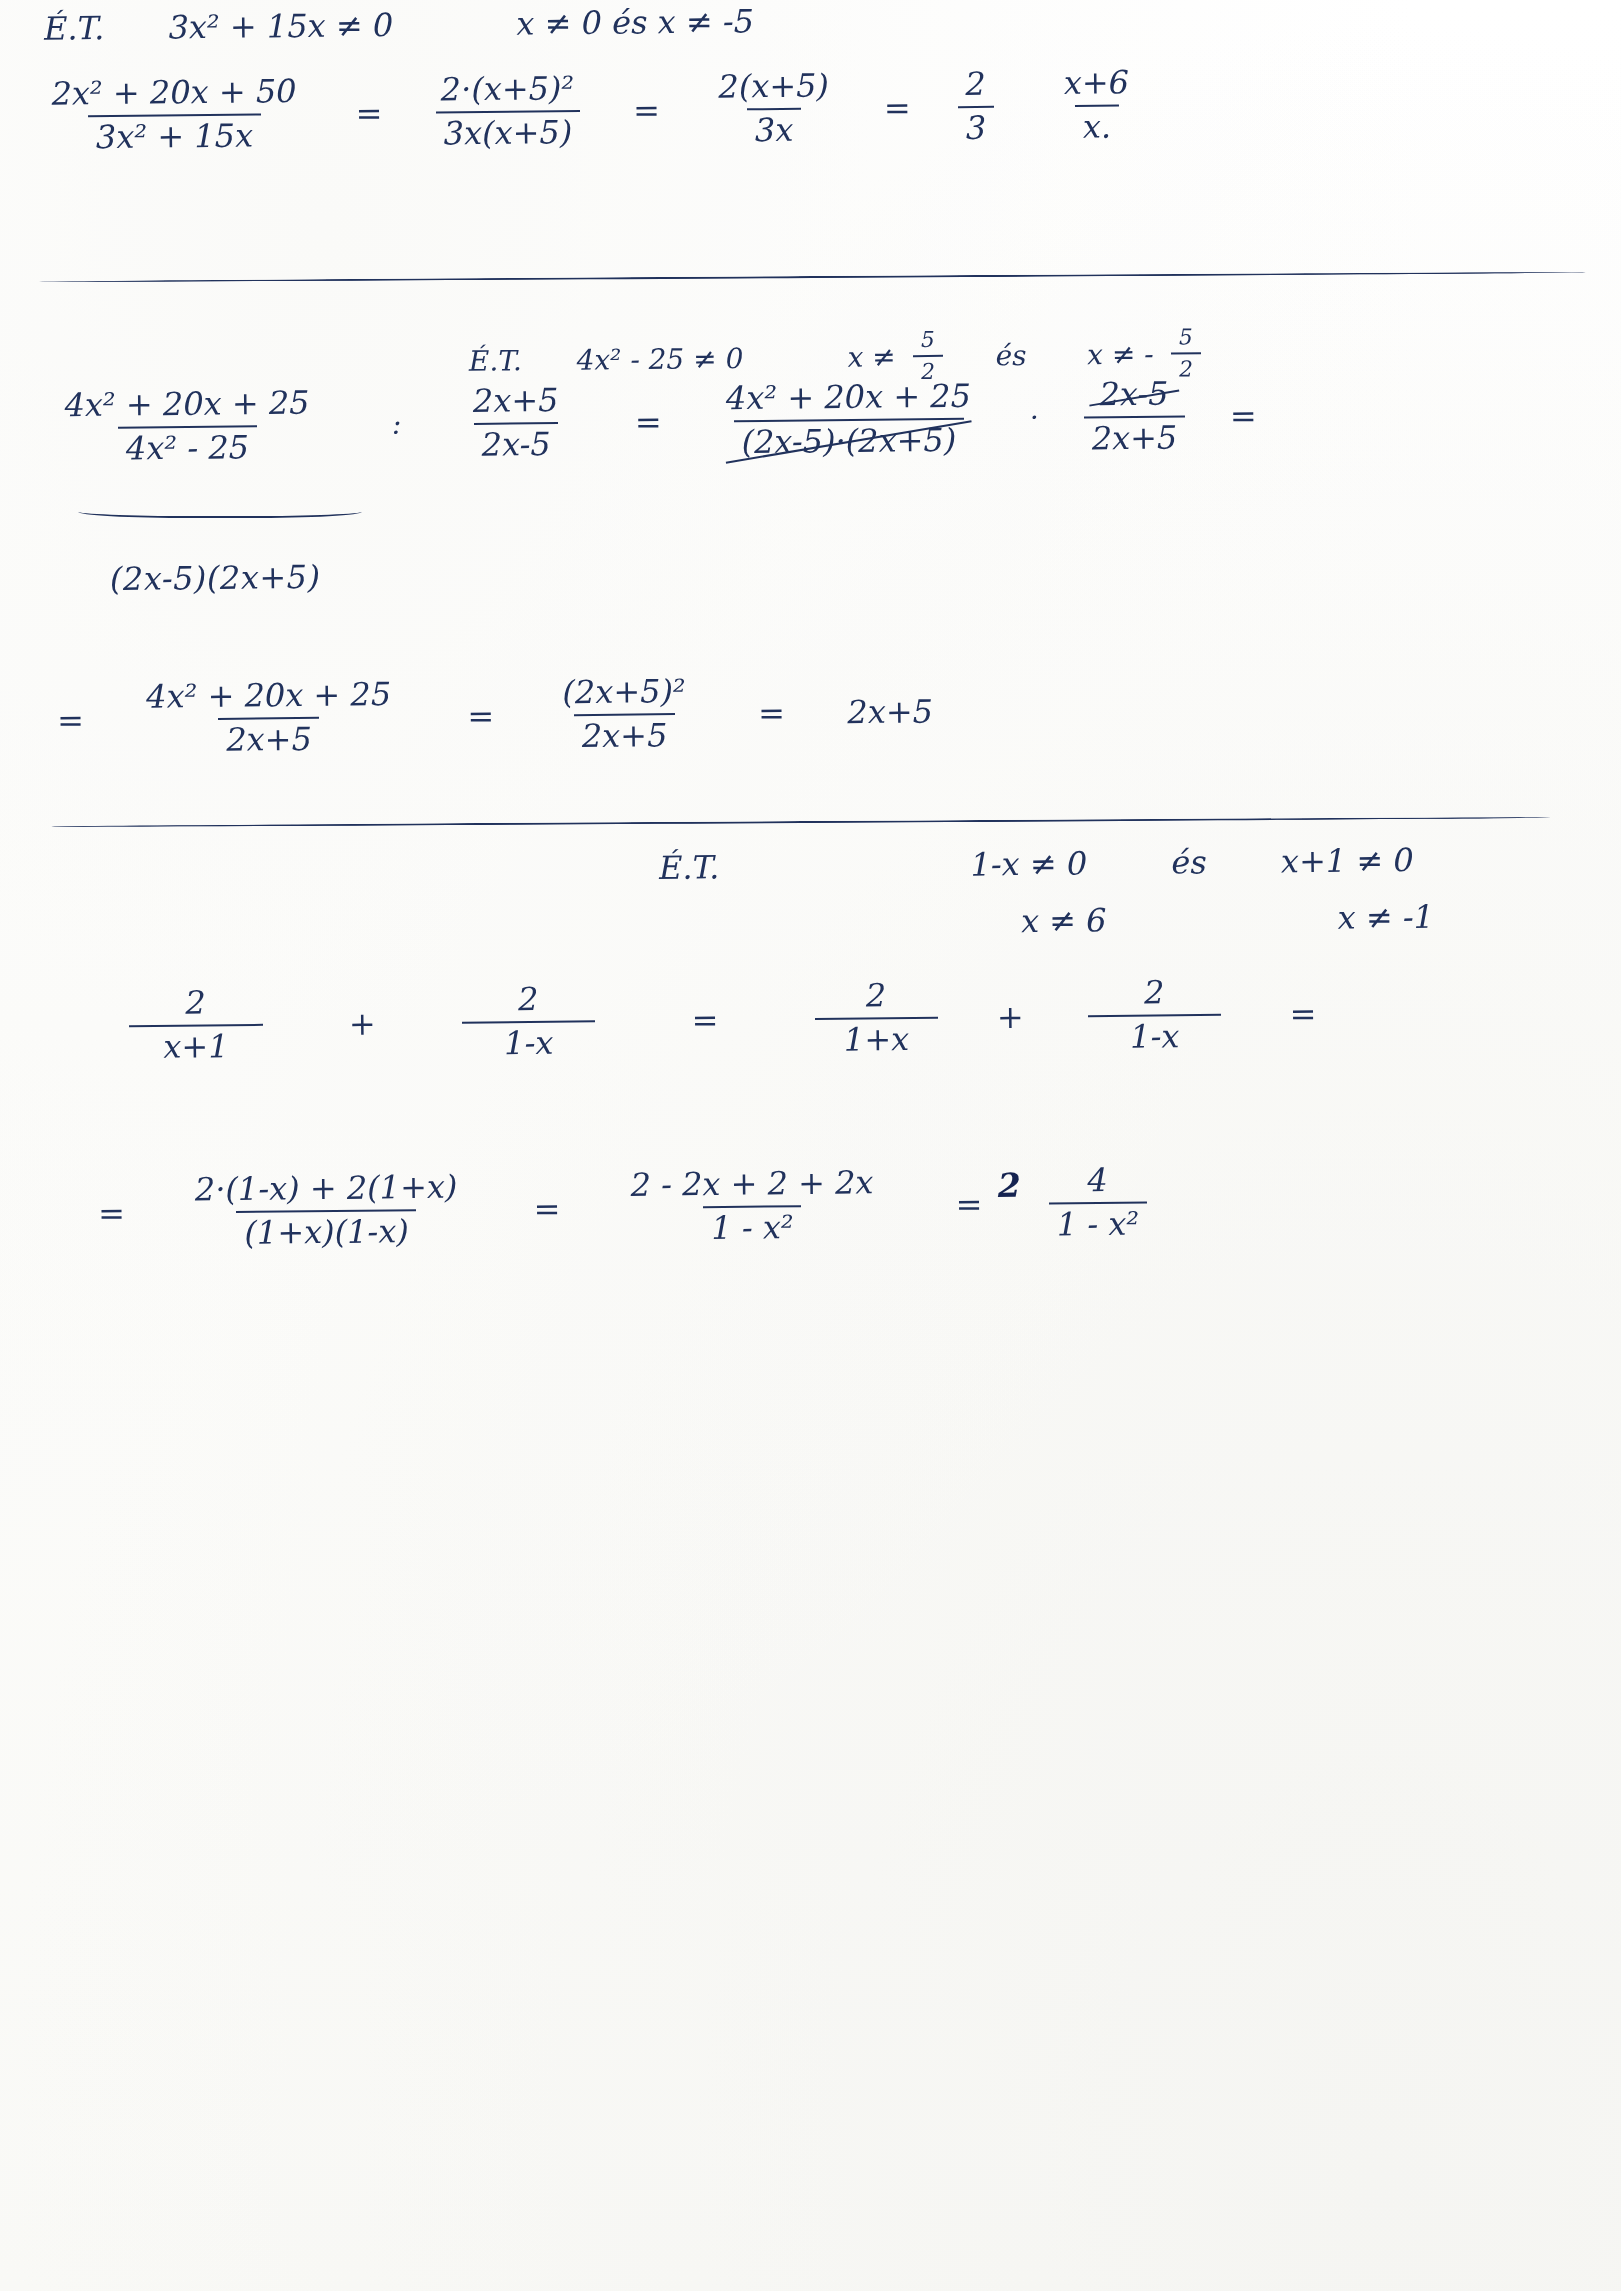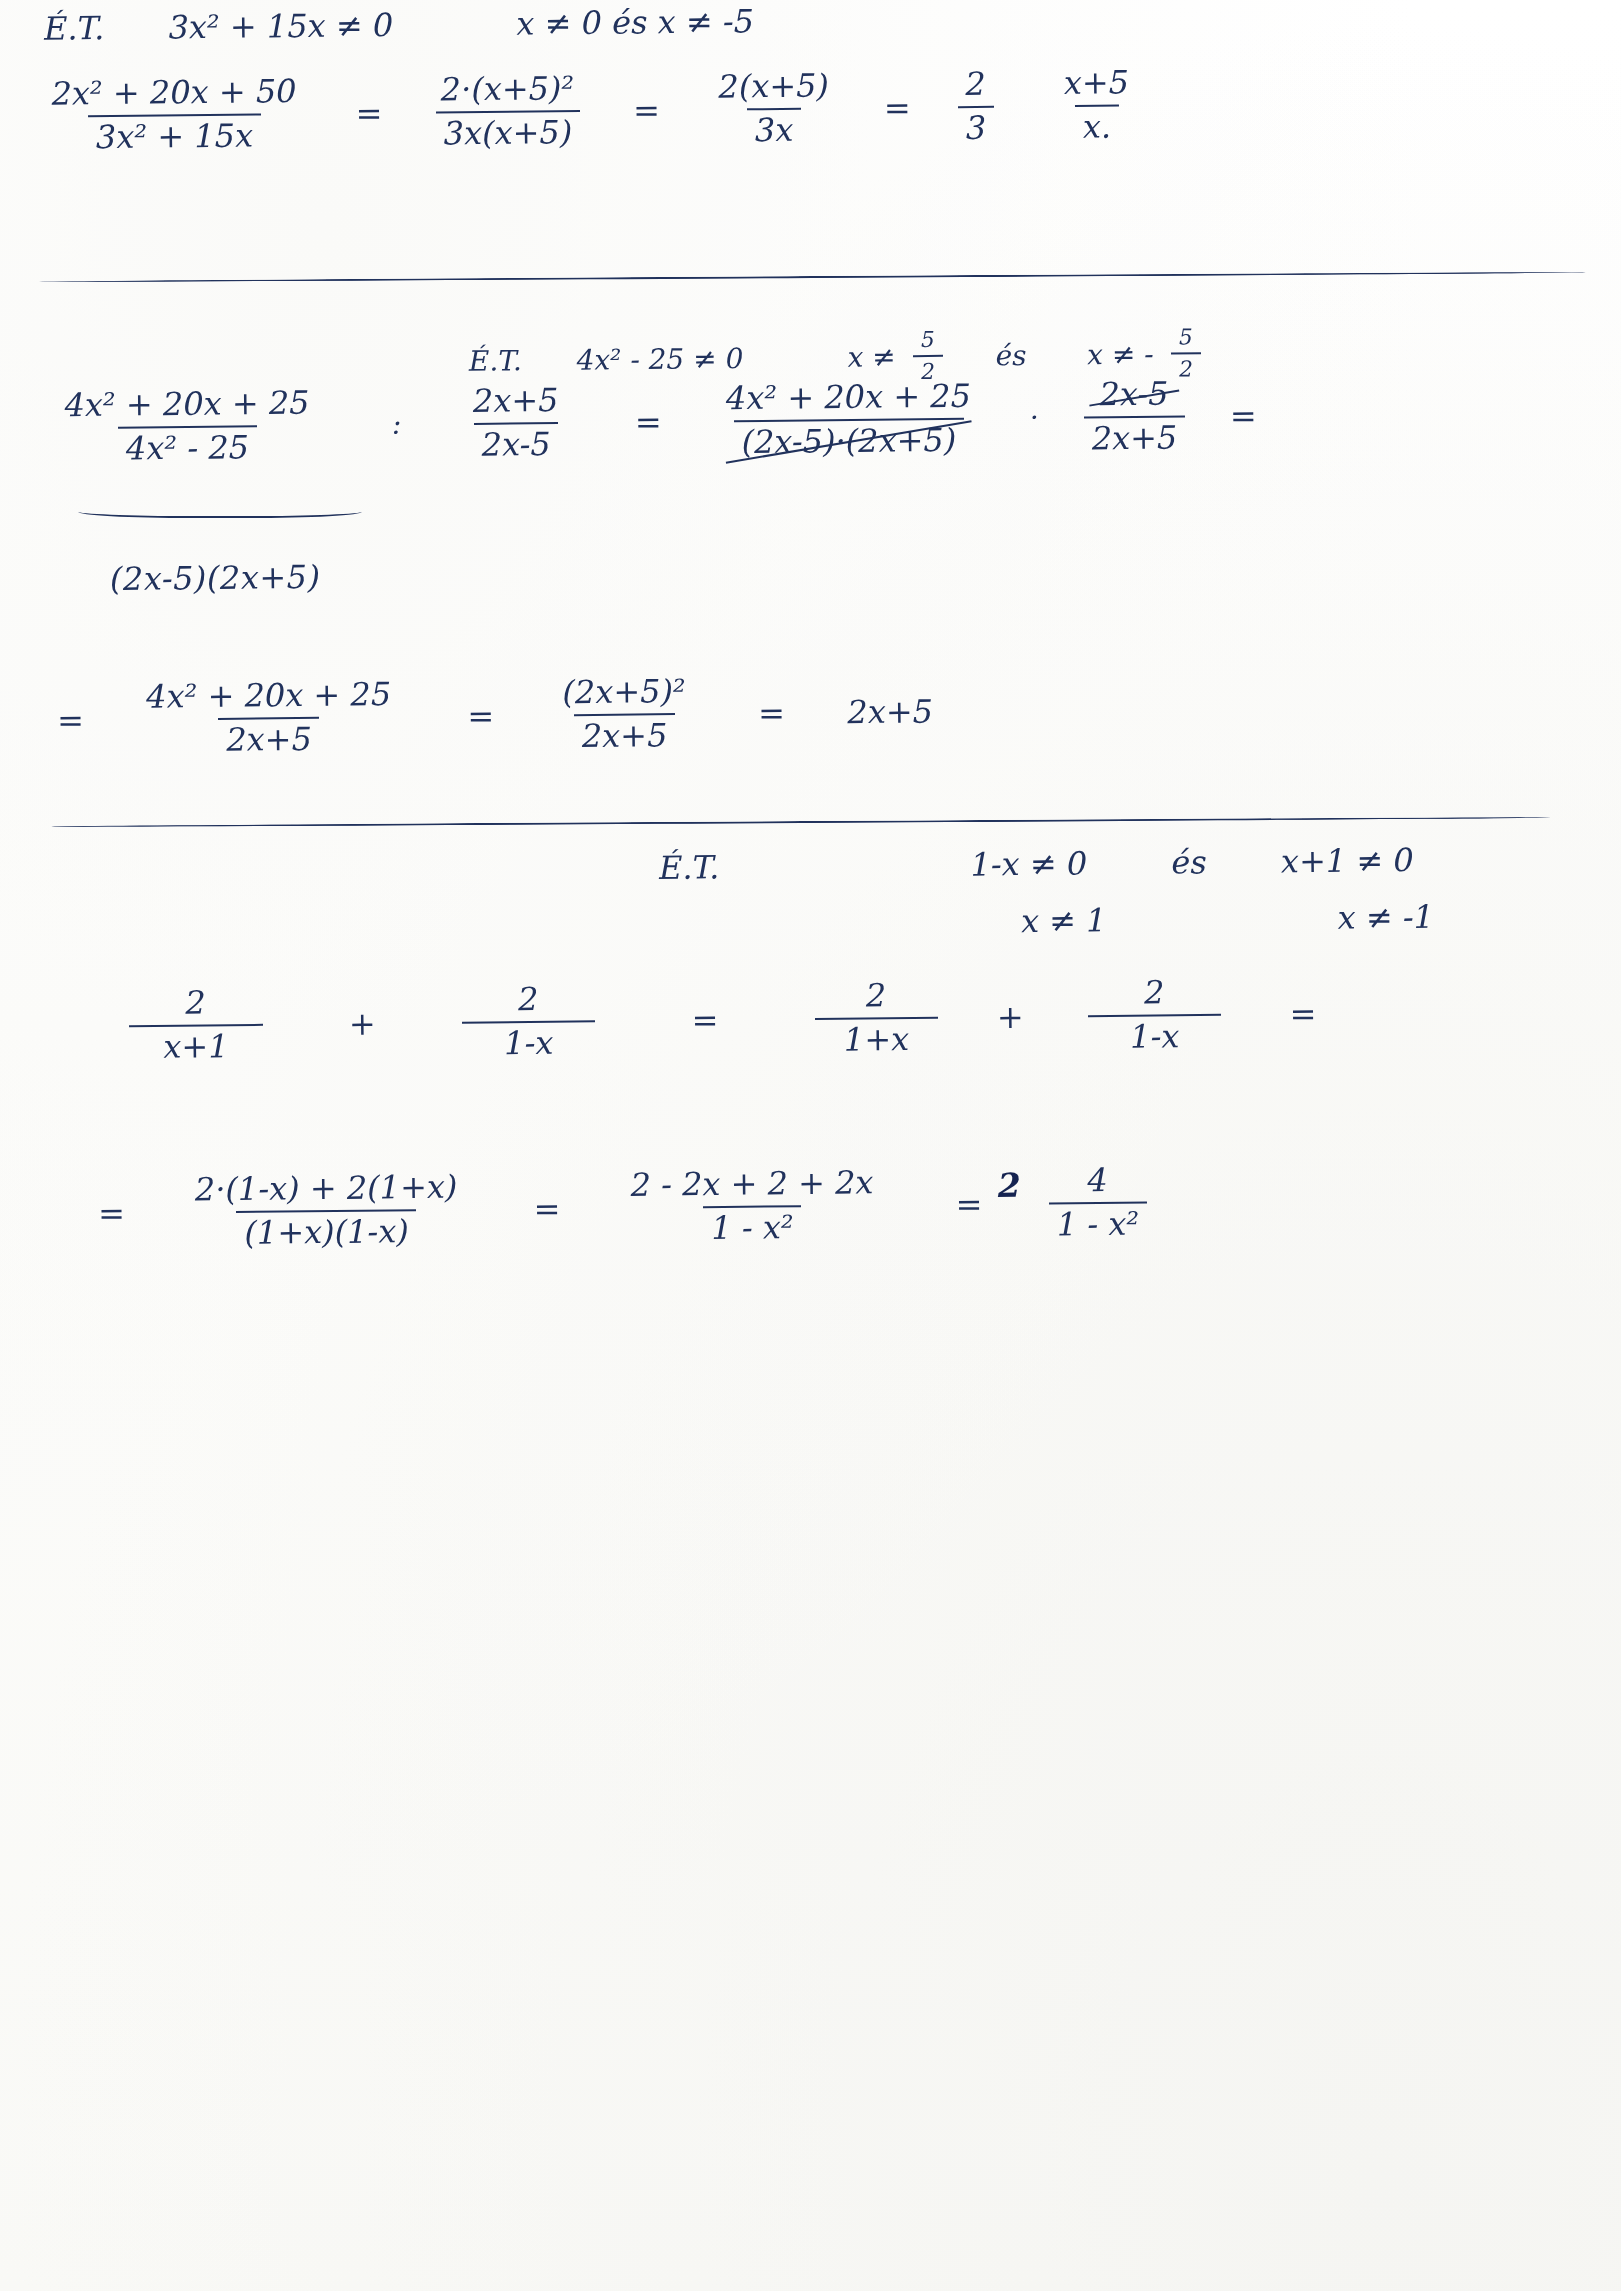--- a/index.html
+++ b/index.html
@@ -135,21 +135,21 @@
     </span>
     <span style="width:11.8px;"></span>
     <span>=</span>
     <span style="width:11.8px;"></span>
     <span class="frac">
       <span class="num">2</span>
       <span class="den">3</span>
     </span>
     <span style="width:27.4px;"></span>
     <span class="frac">
-      <span class="num">x+5</span>
+      <span class="num">x+6</span>
       <span class="den">x.</span>
     </span>
   </div>
 
   <div class="sep curve" style="left:39px; top:276px; width:1547px;"></div>
 
   <div class="row md hand" style="left:469px; top:329px;">
     <span>É.T.</span>
     <span style="width:19.6px;"></span>
     <span>4x² - 25 ≠ 0</span>
@@ -228,21 +228,21 @@
     <span>É.T.</span>
     <span style="width:216px;"></span>
     <span>1-x ≠ 0</span>
     <span style="width:49px;"></span>
     <span>és</span>
     <span style="width:39px;"></span>
     <span>x+1 ≠ 0</span>
   </div>
 
   <div class="row lg hand" style="left:1021px; top:900px;">
-    <span>x ≠ 1</span>
+    <span>x ≠ 6</span>
     <span style="width:196px;"></span>
     <span>x ≠ -1</span>
   </div>
 
   <div class="row lg hand" style="left:129px; top:980px;">
     <span class="frac">
       <span class="num">2</span>
       <span class="den" style="min-width:118px; text-align:center;">x+1</span>
     </span>
     <span style="width:51px;"></span>

